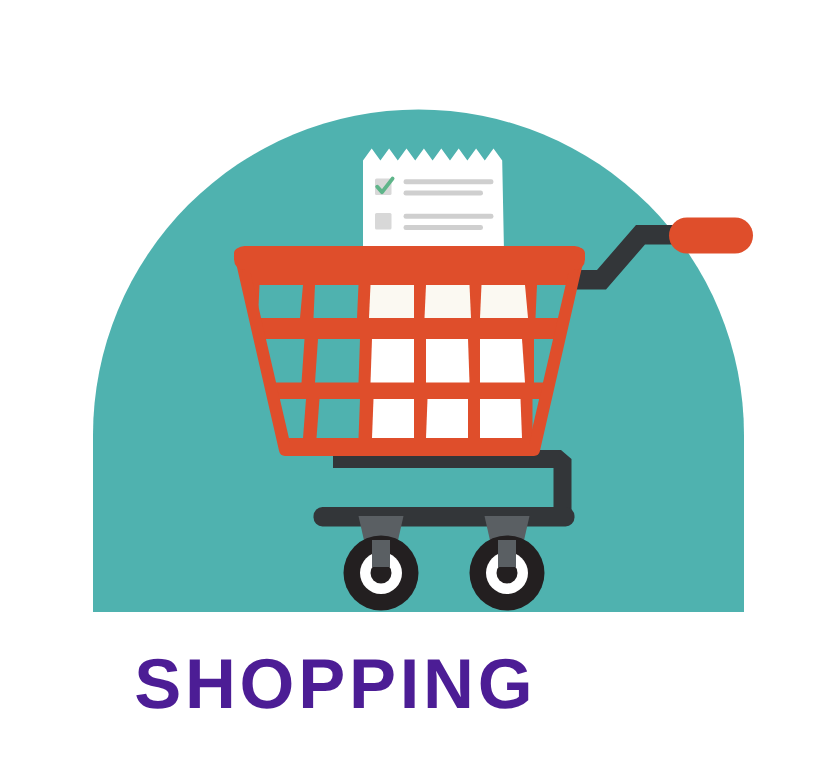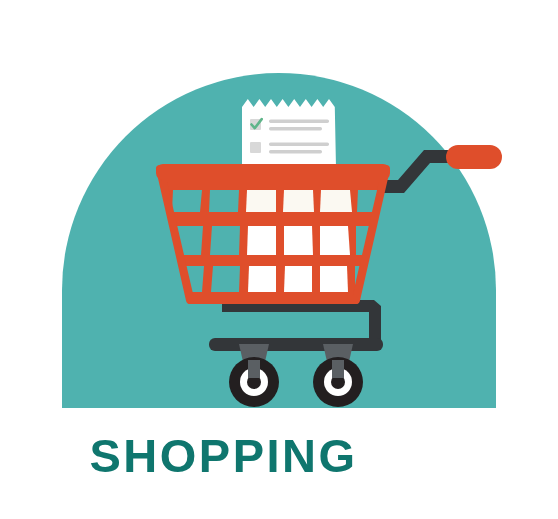--- a/index.html
+++ b/index.html
@@ -32,21 +32,21 @@
   .caption {
     position: absolute;
     left: 0;
     top: 430px;
     width: 447px;
     text-align: center;
     font-family: "Liberation Sans", sans-serif;
     font-size: 47px;
     font-weight: bold;
     letter-spacing: 2.5px;
-    color: #0f766e;
+    color: #4c1d95;
     line-height: 1.1;
     user-select: none;
   }
 </style>
 </head>
 <body>
 
 <div class="canvas">
 
   <div class="illustration">

